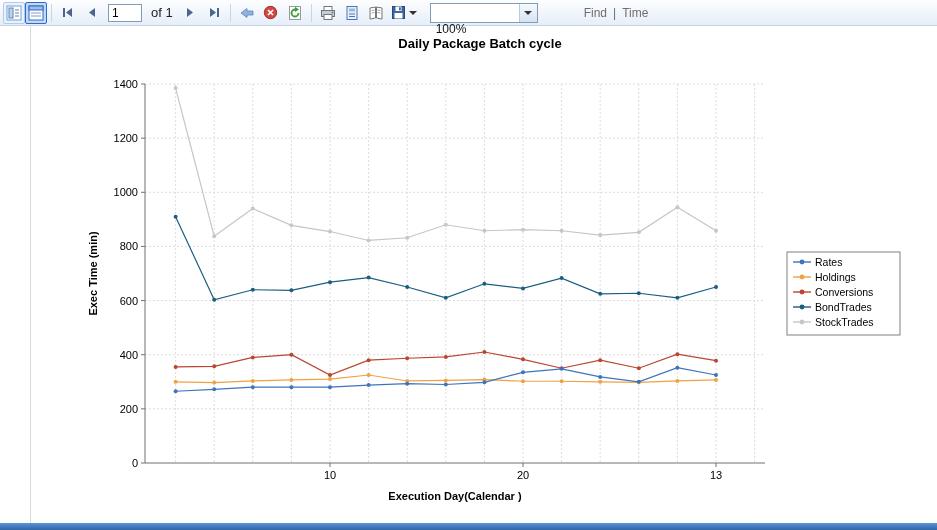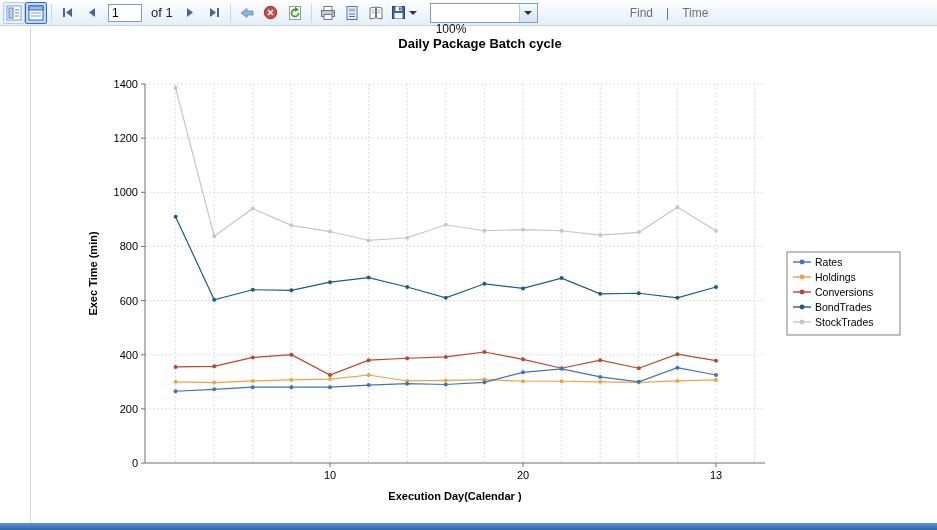--- a/index.html
+++ b/index.html
@@ -29,21 +29,21 @@
   .zoom-box{
     display:flex;width:108px;height:20px;border:1px solid #7f9db9;background:#fff;
     align-items:center;margin-left:10px;box-sizing:border-box;flex:none;
   }
   .zoom-text{flex:1;font-size:12px;padding-left:5px;color:#111;margin-top:32px;}
   .zoom-arrow{
     width:17px;height:100%;background:linear-gradient(#f5f9fd,#d7e3f2);
     border-left:1px solid #b9c9dc;display:flex;align-items:center;justify-content:center;flex:none;
   }
   .caret{width:0;height:0;border-left:4px solid transparent;border-right:4px solid transparent;border-top:4px solid #333;}
-  .find-area{display:flex;align-items:center;margin-left:92px;font-size:12px;color:#6e6e6e;gap:13px;flex:none;}
+  .find-area{display:flex;align-items:center;margin-left:46px;font-size:12px;color:#6e6e6e;gap:6px;flex:none;}
   .find-link{cursor:default;}
   .save-wrap{display:flex;align-items:center;flex:none;}
   
   .left-divider{position:absolute;left:30px;top:26px;bottom:7px;width:1px;background:#dadada;}
   #chart-svg{position:absolute;left:30px;top:26px;}
   svg text{font-family:"Liberation Sans",sans-serif;fill:#000;}
   .bottom-strip{position:absolute;left:0;right:0;bottom:0;height:7px;background:linear-gradient(#5a95d6,#2f66a8);}
 </style>
 </head>
 <body>

